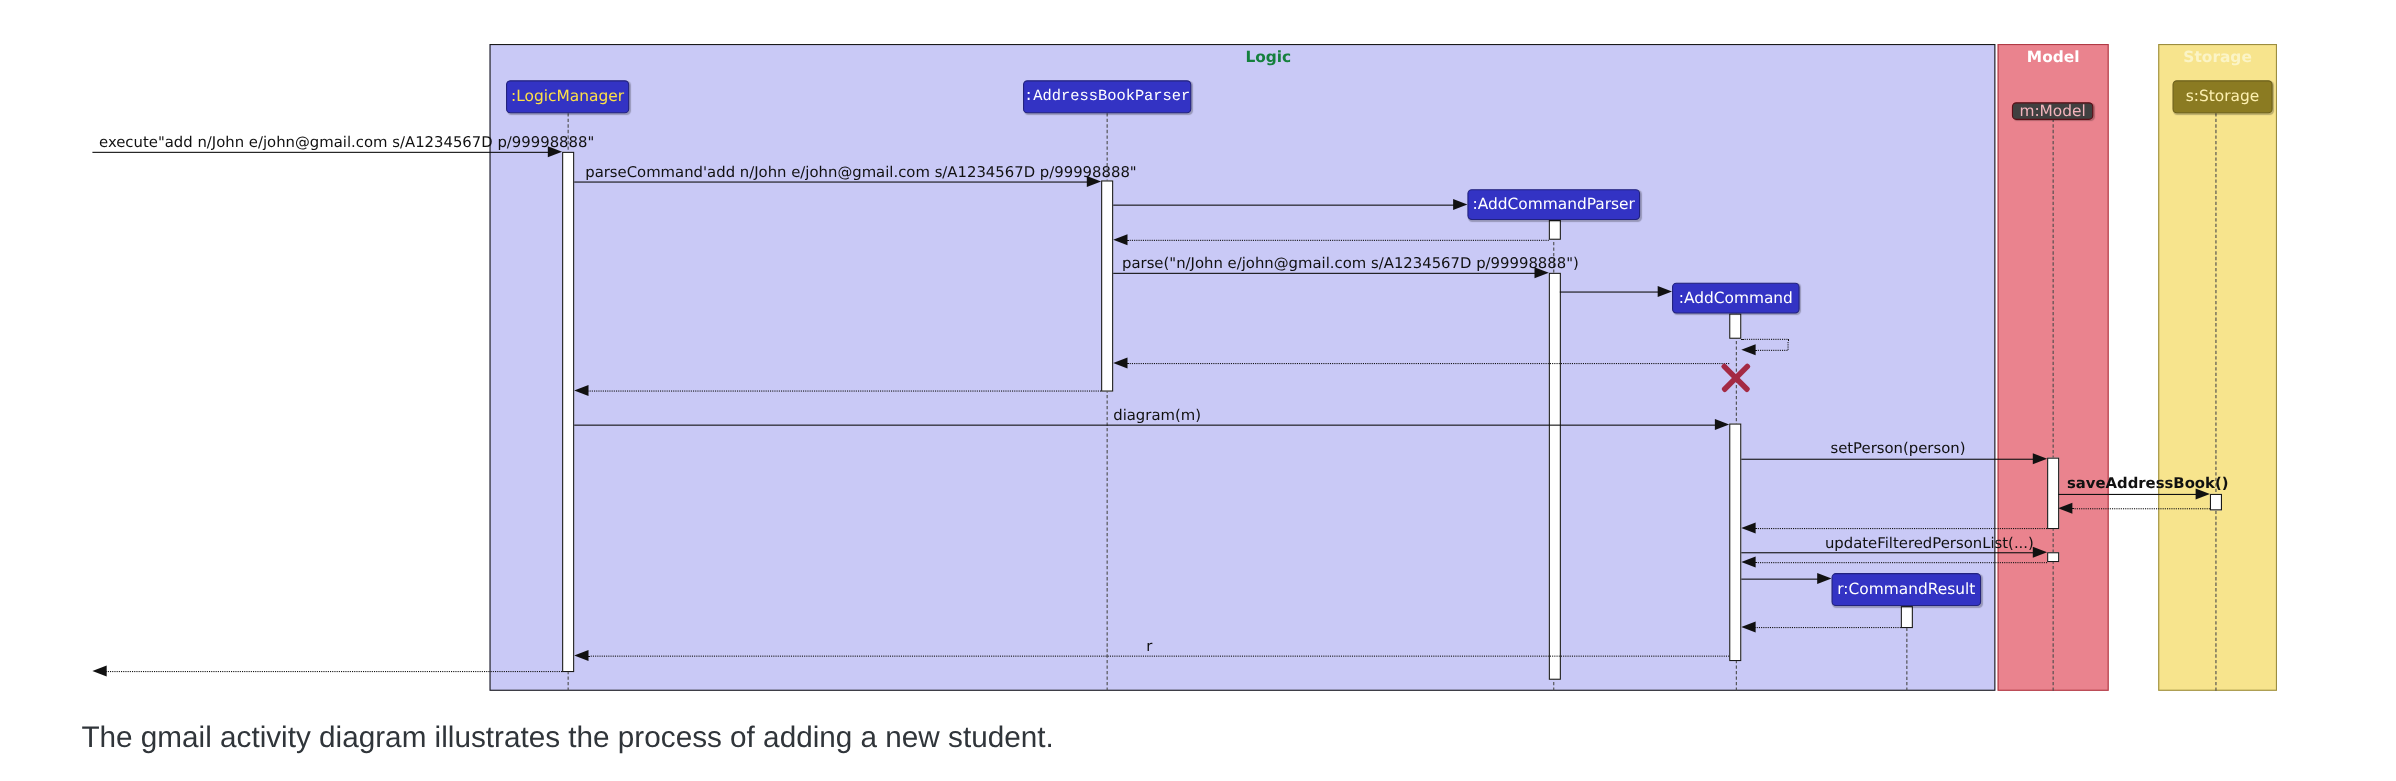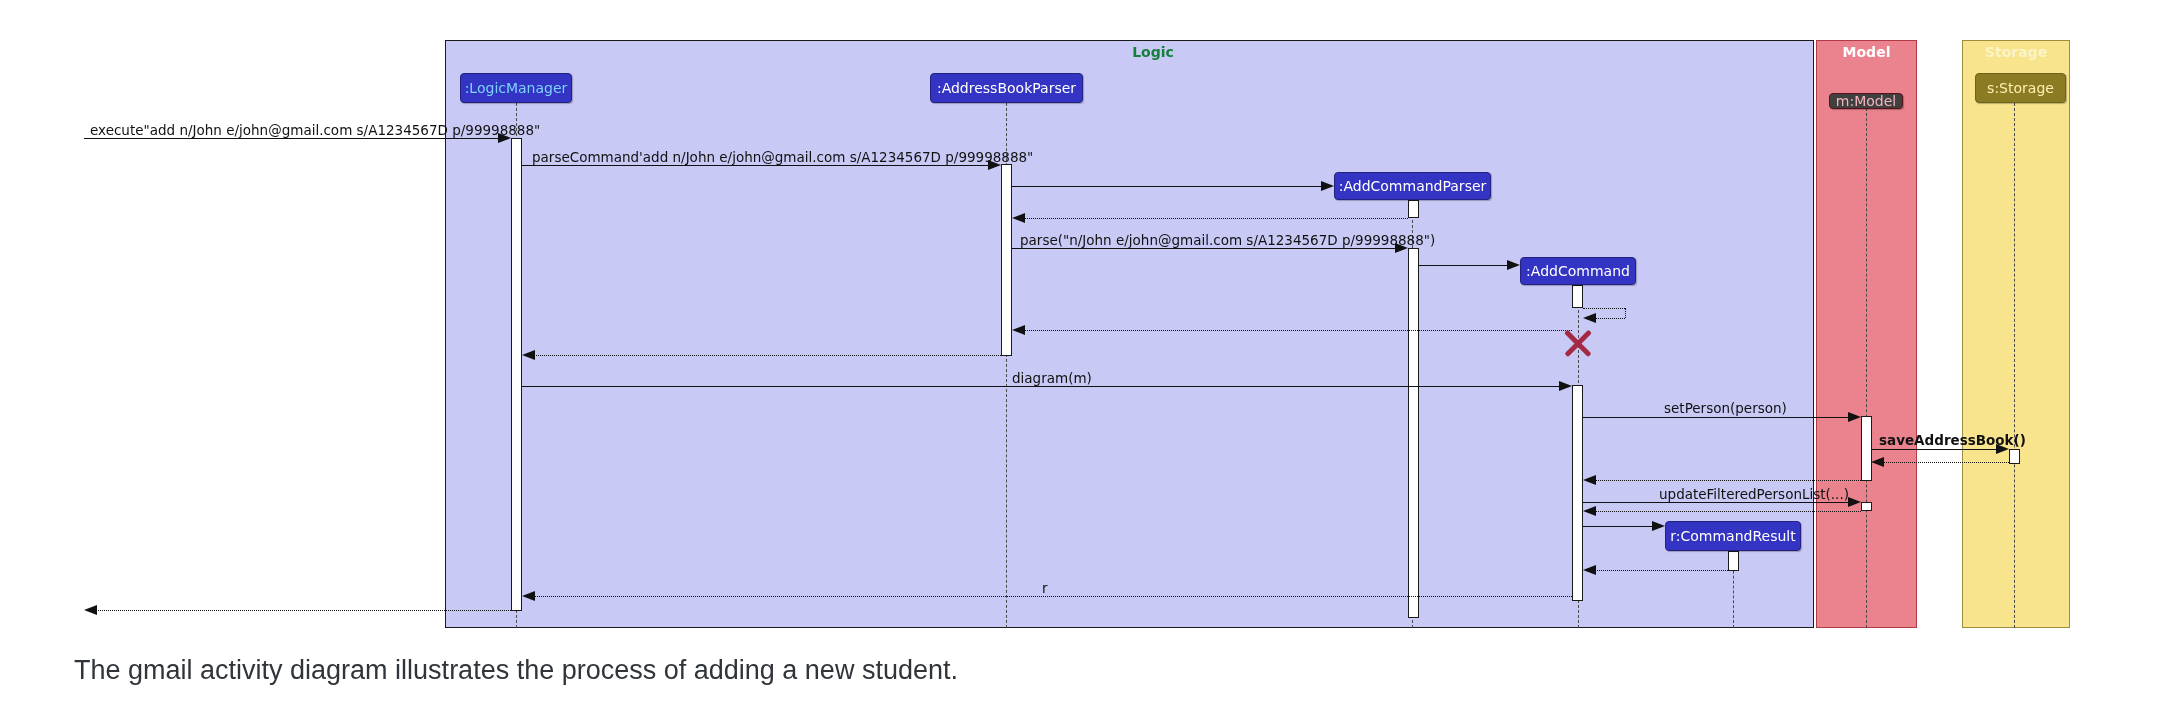--- a/index.html
+++ b/index.html
@@ -95,22 +95,22 @@
       <div class="arrow-head left" style="left: 522px; top: 591px;"></div>
       <div class="msg-label" style="left: 1042px; top: 580px;">r</div>
       <div class="msg-line dotted" style="left: 96px; top: 610px; width: 415px;"></div>
       <div class="arrow-head left" style="left: 84px; top: 605px;"></div>
       <div class="seg" style="left: 1583px; top: 308px; width: 42px; border-top: 1.4px dotted rgb(17, 17, 17);"></div>
       <div class="seg" style="left: 1625px; top: 308px; height: 10px; border-left: 1.4px dotted rgb(17, 17, 17);"></div>
       <div class="seg" style="left: 1595px; top: 318px; width: 30px; border-top: 1.4px dotted rgb(17, 17, 17);"></div>
       <div class="arrow-head left" style="left: 1583px; top: 313px;"></div>
       <div class="x-bar" style="left: 1561px; top: 341px; background: rgb(164, 42, 68); transform: rotate(45deg);"></div>
       <div class="x-bar" style="left: 1561px; top: 341px; background: rgb(164, 42, 68); transform: rotate(-45deg);"></div>
-      <div class="pbox" style="left: 460px; top: 73px; width: 112px; height: 30px; background: rgb(51, 51, 196); border: 1.4px solid rgb(34, 34, 126); color: #7dd3fc; text-align: right;">:LogicManager</div>
-      <div class="pbox" style="left: 930px; top: 73px; width: 153px; height: 30px; background: rgb(51, 51, 196); border: 1.4px solid rgb(34, 34, 126); color: rgb(255, 255, 255);">:AddressBookParser</div>
+      <div class="pbox" style="left: 460px; top: 73px; width: 112px; height: 30px; background: rgb(51, 51, 196); border: 1.4px solid rgb(34, 34, 126); color: #fde047; text-align: right;">:LogicManager</div>
+      <div class="pbox" style="left: 930px; top: 73px; width: 153px; height: 30px; background: rgb(51, 51, 196); border: 1.4px solid rgb(34, 34, 126); color: rgb(255, 255, 255); font-family: Liberation Mono, monospace;">:AddressBookParser</div>
       <div class="pbox" style="left: 1334px; top: 172px; width: 157px; height: 28px; background: rgb(51, 51, 196); border: 1.4px solid rgb(34, 34, 126); color: rgb(255, 255, 255);">:AddCommandParser</div>
       <div class="pbox" style="left: 1520px; top: 257px; width: 116px; height: 28px; background: rgb(51, 51, 196); border: 1.4px solid rgb(34, 34, 126); color: rgb(255, 255, 255);">:AddCommand</div>
       <div class="pbox" style="left: 1665px; top: 521px; width: 136px; height: 30px; background: rgb(51, 51, 196); border: 1.4px solid rgb(34, 34, 126); color: rgb(255, 255, 255);">r:CommandResult</div>
       <div class="pbox" style="left: 1829px; top: 73px; width: 74px; height: 16px; background: #404040; border: 1.4px solid rgb(90, 14, 22); color: rgb(243, 180, 188); margin-top: 20px;">m:Model</div>
       <div class="pbox" style="left: 1975px; top: 73px; width: 91px; height: 30px; background: rgb(139, 123, 34); border: 1.4px solid rgb(110, 97, 27); color: rgb(253, 240, 176);">s:Storage</div>
     </div>
   <div class="caption" style="left:74px;top:655px;">The gmail activity diagram illustrates the process of adding a new student.</div>
 </div>
 
 </body></html>

